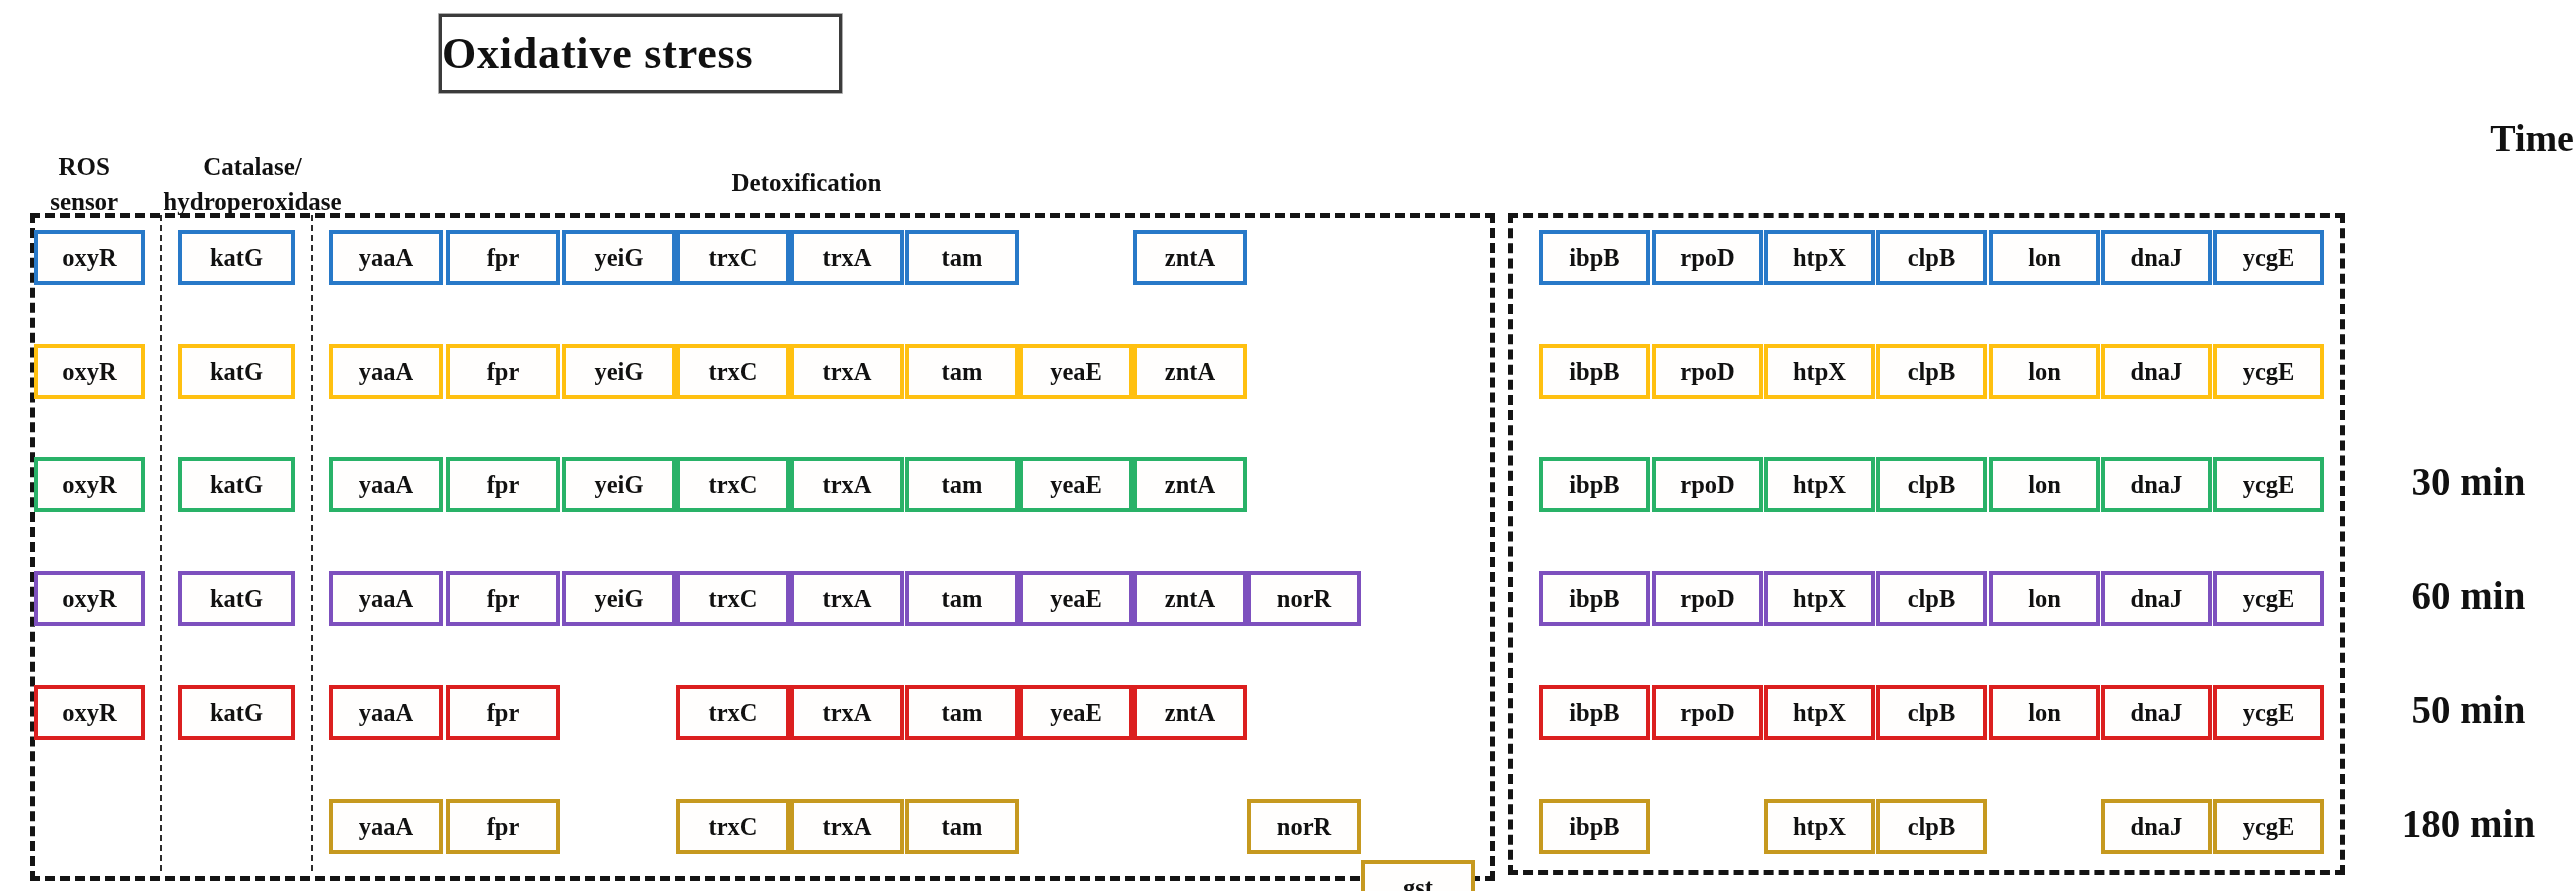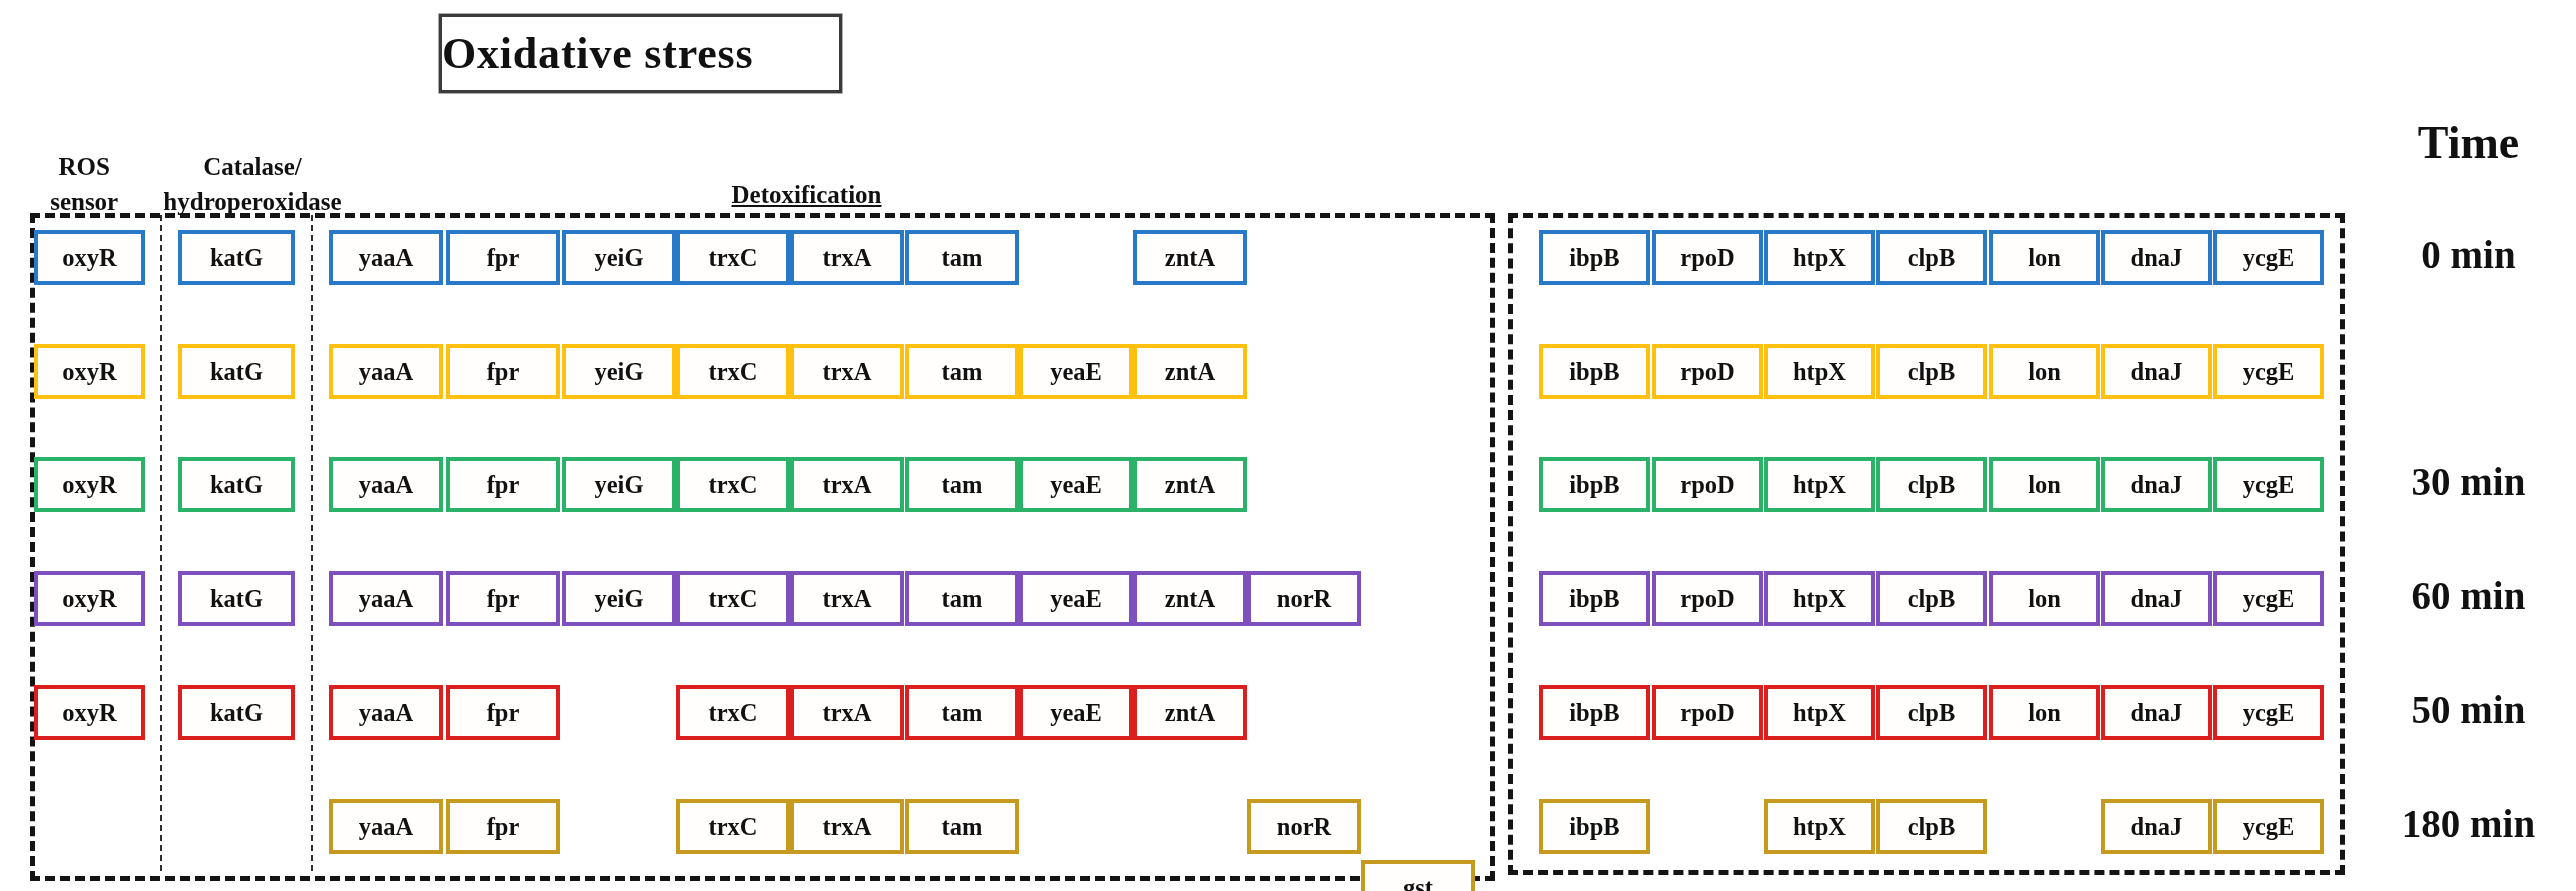--- a/index.html
+++ b/index.html
@@ -6,21 +6,21 @@
   #figure{
     position:relative;width:2576px;height:891px;background:#ffffff;
     font-family:"Liberation Serif","DejaVu Serif",serif;color:#111;overflow:hidden;
   }
   .title-box{
     position:absolute;background:#fff;border:3.4px solid #3b3b3b;box-shadow:0 0 0 0.8px #9a9a9a;
     display:flex;align-items:center;justify-content:flex-start;
     font-weight:bold;font-size:44px;letter-spacing:0.8px;
   }
   .time-header{
-    position:absolute;font-weight:bold;font-size:46px;text-align:center;
+    position:absolute;font-weight:bold;font-size:38px;text-align:right;
   }
   .col-header{
     position:absolute;font-weight:bold;font-size:25px;line-height:35px;text-align:center;white-space:nowrap;
   }
   .panel{position:absolute;border:5px dashed #141414;background:transparent;}
   .sep{position:absolute;width:0;border-left:2.5px dashed #2c2c2c;}
   .gene{
     position:absolute;height:47px;background:#fffefd;
     display:flex;align-items:center;justify-content:center;
     font-weight:bold;font-size:24.5px;box-sizing:content-box;
@@ -41,21 +41,21 @@
   <div class="time-header" style="left:2363px;top:116px;width:211px;">Time</div>
 
   <div class="col-header" style="left:12.7px;top:149px;width:143px;">
     <div>ROS</div>
     <div>sensor</div>
   </div>
   <div class="col-header" style="left:143px;top:149px;width:219px;">
     <div>Catalase/</div>
     <div>hydroperoxidase</div>
   </div>
-  <div class="col-header" style="left:701px;top:177px;width:211px;text-decoration:underline;">Detoxification</div>
+  <div class="col-header" style="left:701px;top:165px;width:211px;">Detoxification</div>
 
   <div class="panel" style="left:29.5px;top:213px;width:1455px;height:658px;"></div>
   <div class="panel" style="left:1508px;top:213px;width:827px;height:652px;"></div>
 
   <div class="sep" style="left:160px;top:215px;height:656px;"></div>
   <div class="sep" style="left:311px;top:215px;height:656px;"></div>
 
 <div class="gene" style="left: 34px; top: 230px; width: 103px; border: 4.2px solid rgb(40, 121, 200);">oxyR</div>
     <div class="gene" style="left: 178px; top: 230px; width: 109px; border: 4.2px solid rgb(40, 121, 200);">katG</div>
     <div class="gene" style="left: 329px; top: 230px; width: 106px; border: 4.2px solid rgb(40, 121, 200);">yaaA</div>
@@ -65,21 +65,20 @@
     <div class="gene" style="left: 790px; top: 230px; width: 106px; border: 4.2px solid rgb(40, 121, 200);">trxA</div>
     <div class="gene" style="left: 905px; top: 230px; width: 106px; border: 4.2px solid rgb(40, 121, 200);">tam</div>
     <div class="gene" style="left: 1133px; top: 230px; width: 106px; border: 4.2px solid rgb(40, 121, 200);">zntA</div>
     <div class="gene" style="left: 1539px; top: 230px; width: 103px; border: 4.2px solid rgb(40, 121, 200);">ibpB</div>
     <div class="gene" style="left: 1652px; top: 230px; width: 103px; border: 4.2px solid rgb(40, 121, 200);">rpoD</div>
     <div class="gene" style="left: 1764px; top: 230px; width: 103px; border: 4.2px solid rgb(40, 121, 200);">htpX</div>
     <div class="gene" style="left: 1876px; top: 230px; width: 103px; border: 4.2px solid rgb(40, 121, 200);">clpB</div>
     <div class="gene" style="left: 1989px; top: 230px; width: 103px; border: 4.2px solid rgb(40, 121, 200);">lon</div>
     <div class="gene" style="left: 2101px; top: 230px; width: 103px; border: 4.2px solid rgb(40, 121, 200);">dnaJ</div>
     <div class="gene" style="left: 2213px; top: 230px; width: 103px; border: 4.2px solid rgb(40, 121, 200);">ycgE</div>
-    <div class="time-label" style="left: 2363px; top: 230px; width: 211px;">0 min</div>
     <div class="gene" style="left: 34px; top: 344px; width: 103px; border: 4.2px solid rgb(255, 192, 16);">oxyR</div>
     <div class="gene" style="left: 178px; top: 344px; width: 109px; border: 4.2px solid rgb(255, 192, 16);">katG</div>
     <div class="gene" style="left: 329px; top: 344px; width: 106px; border: 4.2px solid rgb(255, 192, 16);">yaaA</div>
     <div class="gene" style="left: 446px; top: 344px; width: 106px; border: 4.2px solid rgb(255, 192, 16);">fpr</div>
     <div class="gene" style="left: 562px; top: 344px; width: 106px; border: 4.2px solid rgb(255, 192, 16);">yeiG</div>
     <div class="gene" style="left: 676px; top: 344px; width: 106px; border: 4.2px solid rgb(255, 192, 16);">trxC</div>
     <div class="gene" style="left: 790px; top: 344px; width: 106px; border: 4.2px solid rgb(255, 192, 16);">trxA</div>
     <div class="gene" style="left: 905px; top: 344px; width: 106px; border: 4.2px solid rgb(255, 192, 16);">tam</div>
     <div class="gene" style="left: 1019px; top: 344px; width: 106px; border: 4.2px solid rgb(255, 192, 16);">yeaE</div>
     <div class="gene" style="left: 1133px; top: 344px; width: 106px; border: 4.2px solid rgb(255, 192, 16);">zntA</div>

